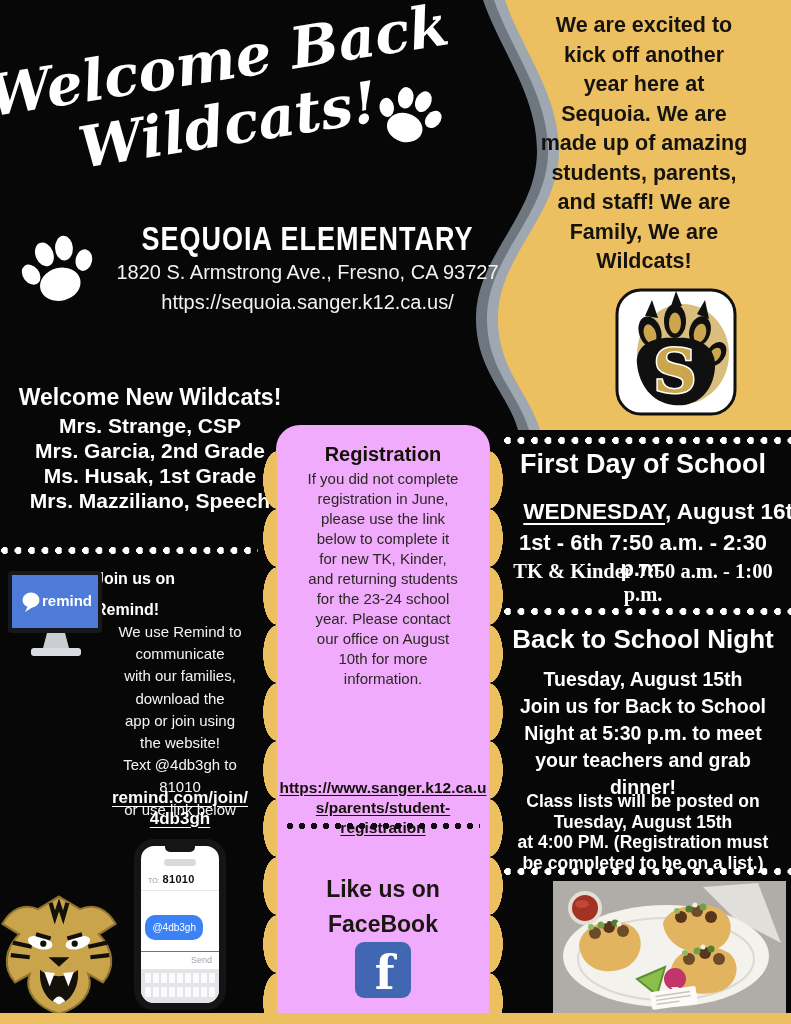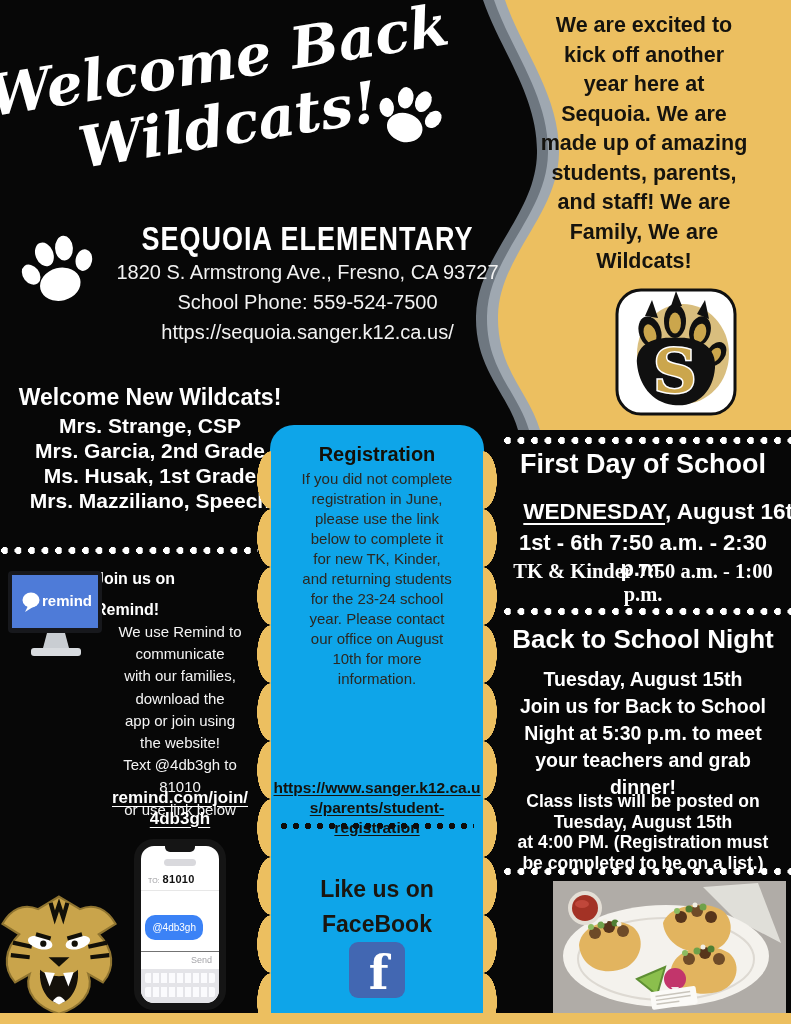--- a/index.html
+++ b/index.html
@@ -53,21 +53,21 @@
   .ph-to b{font-size:11px;color:#111;margin-left:3px;letter-spacing:.3px;}
   .ph-bubble{width:max-content;margin:24px 16px 0 auto;background:#3b82f6;color:#fff;
     font-size:10px;font-weight:400;padding:7px 7px;border-radius:10px;}
   .ph-send{margin-top:11px;border-top:1px solid #737373;text-align:right;color:#A5A5A9;
     font-size:9px;padding:3px 7px 0;}
   .ph-keys{position:absolute;left:0;right:0;bottom:0;height:34px;background:#E4E4E8;}
   .krow{height:10px;margin:4px 4px 0;border-radius:2px;
     background-image:repeating-linear-gradient(90deg,#FBFBFD 0px,#FBFBFD 6px,transparent 6px,transparent 8px);}
 
   
-  .gold-col{left:270px;top:425px;width:214px;height:599px;background:#0ea5e9;
+  .gold-col{left:276px;top:425px;width:214px;height:599px;background:#f0abfc;
     border-radius:24px 24px 0 0;}
   .gold-col::before,.gold-col::after{content:"";position:absolute;top:26px;bottom:0;width:14px;
     background-size:14px 58px;background-repeat:repeat-y;}
   .gold-col::before{left:-13px;
     background-image:radial-gradient(ellipse 14px 29px at 14px 29px,#ECBF60 98%,transparent 100%);}
   .gold-col::after{right:-13px;
     background-image:radial-gradient(ellipse 14px 29px at 0px 29px,#ECBF60 98%,transparent 100%);}
   .reg-head{left:0;top:18px;width:100%;text-align:center;color:#131008;font-weight:700;font-size:20px;}
   .reg-body{left:2px;top:44px;width:210px;text-align:center;color:#2b2822;
     font-size:15px;line-height:20px;font-weight:400;}
@@ -122,21 +122,20 @@
     <ellipse cx="30" cy="40" rx="15" ry="12" fill="#fff"></ellipse>
     <ellipse cx="11" cy="28" rx="6" ry="8" fill="#fff" transform="rotate(-24 11 28)"></ellipse>
     <ellipse cx="24" cy="16" rx="6.5" ry="9" fill="#fff" transform="rotate(-8 24 16)"></ellipse>
     <ellipse cx="39" cy="15" rx="6.5" ry="9" fill="#fff" transform="rotate(10 39 15)"></ellipse>
     <ellipse cx="51" cy="27" rx="6" ry="8" fill="#fff" transform="rotate(26 51 27)"></ellipse>
   </svg>
 
   <div class="abs school-name">SEQUOIA ELEMENTARY</div>
   <div class="abs school-info">
     <div>1820 S. Armstrong Ave., Fresno, CA 93727</div>
-    <div>School Phone: 559-524-7500</div>
     <div>https://sequoia.sanger.k12.ca.us/</div>
   </div>
 
   <div class="abs intro-text pre">We are excited to
 kick off another
 year here at
 Sequoia. We are
 made up of amazing
 students, parents,
 and staff! We are

